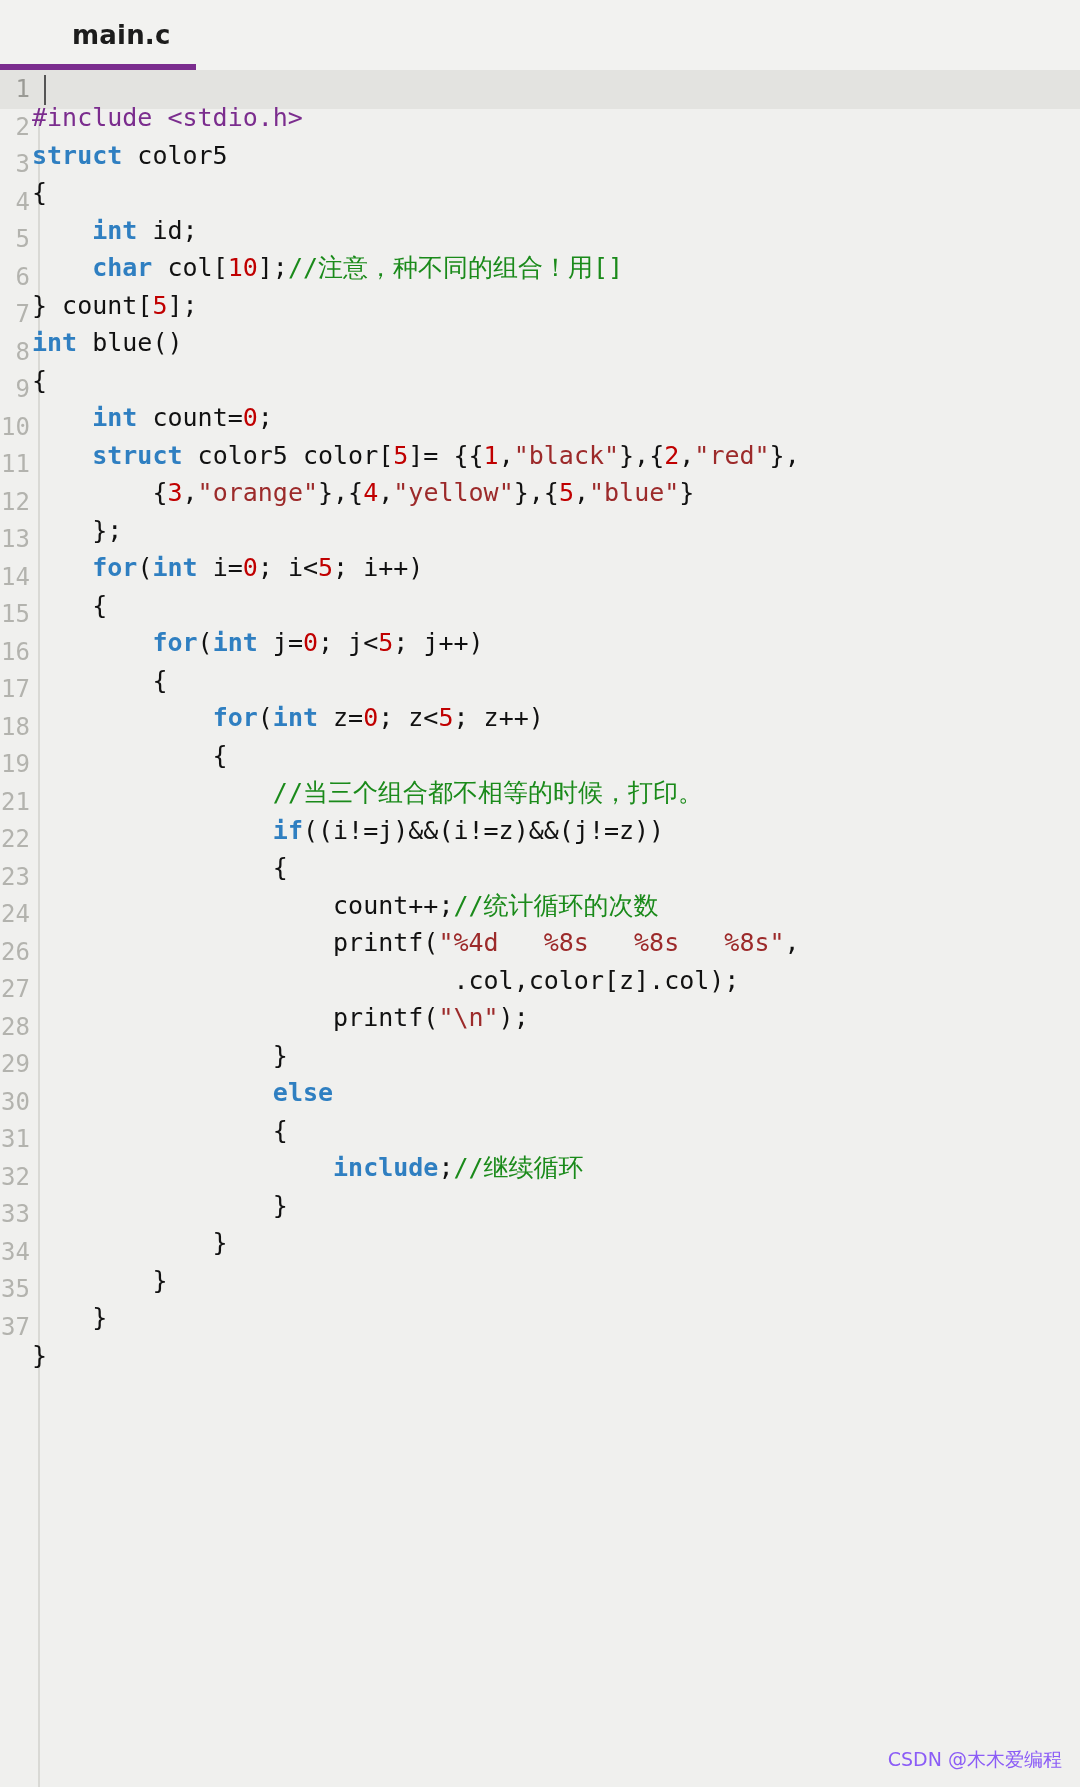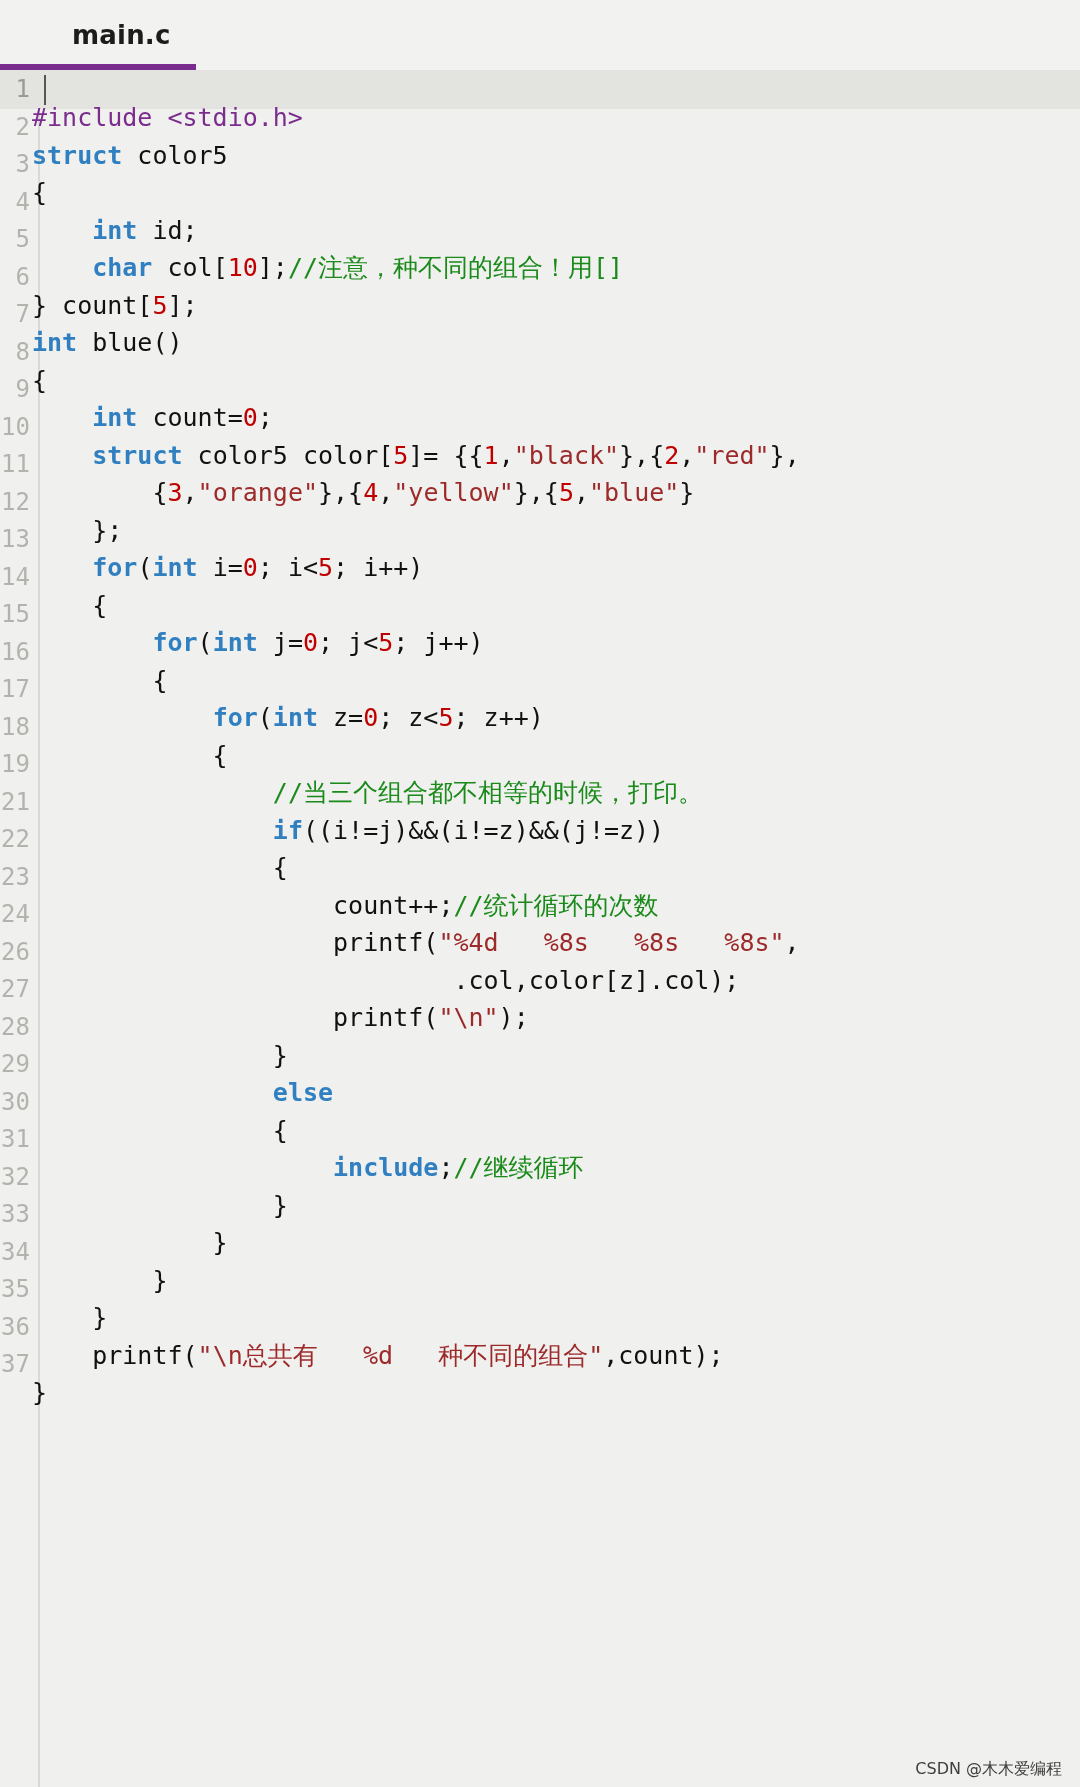--- a/index.html
+++ b/index.html
@@ -123,24 +123,24 @@
   .pre  { color: #7b2d8e; }
   .str  { color: #9c2a2a; }
   .num  { color: #c00000; }
   .cmt  { color: #1a8a1a; }
   .pl   { color: #111111; }
 
   
   .watermark {
     position: absolute;
     right: 18px;
-    bottom: 7px;
+    bottom: 14px;
     font-family: "DejaVu Sans", "Liberation Sans", sans-serif;
-    font-size: 16px;
-    color: #404040;
+    font-size: 19px;
+    color: #8b5cf6;
     white-space: pre;
   }
 </style>
 </head>
 <body>
 
 <div id="app">
 
   <div class="tabbar">
     <div class="tab">
@@ -178,19 +178,18 @@
         <div class="line"><span class="ln">26</span><span class="src"><span class="pl">                            .col,color[z].col);</span></span></div>
         <div class="line"><span class="ln">27</span><span class="src"><span class="pl">                    printf(</span><span class="str">"\n"</span><span class="pl">);</span></span></div>
         <div class="line"><span class="ln">28</span><span class="src"><span class="pl">                }</span></span></div>
         <div class="line"><span class="ln">29</span><span class="src"><span class="pl">                </span><span class="kw">else</span></span></div>
         <div class="line"><span class="ln">30</span><span class="src"><span class="pl">                {</span></span></div>
         <div class="line"><span class="ln">31</span><span class="src"><span class="pl">                    </span><span class="kw">include</span><span class="pl">;</span><span class="cmt">//继续循环</span></span></div>
         <div class="line"><span class="ln">32</span><span class="src"><span class="pl">                }</span></span></div>
         <div class="line"><span class="ln">33</span><span class="src"><span class="pl">            }</span></span></div>
         <div class="line"><span class="ln">34</span><span class="src"><span class="pl">        }</span></span></div>
         <div class="line"><span class="ln">35</span><span class="src"><span class="pl">    }</span></span></div>
-        <div class="line"><span class="ln">36</span><span class="src"><span class="pl">    printf(</span><span class="str">"\n总共有   %d   种不同的组合"</span><span class="pl">,count);</span></span></div>
         <div class="line"><span class="ln">37</span><span class="src"><span class="pl">}</span></span></div>
       </div>
   </div>
 
   <div class="watermark">CSDN @木木爱编程</div>
 </div>
 
 </body></html>

